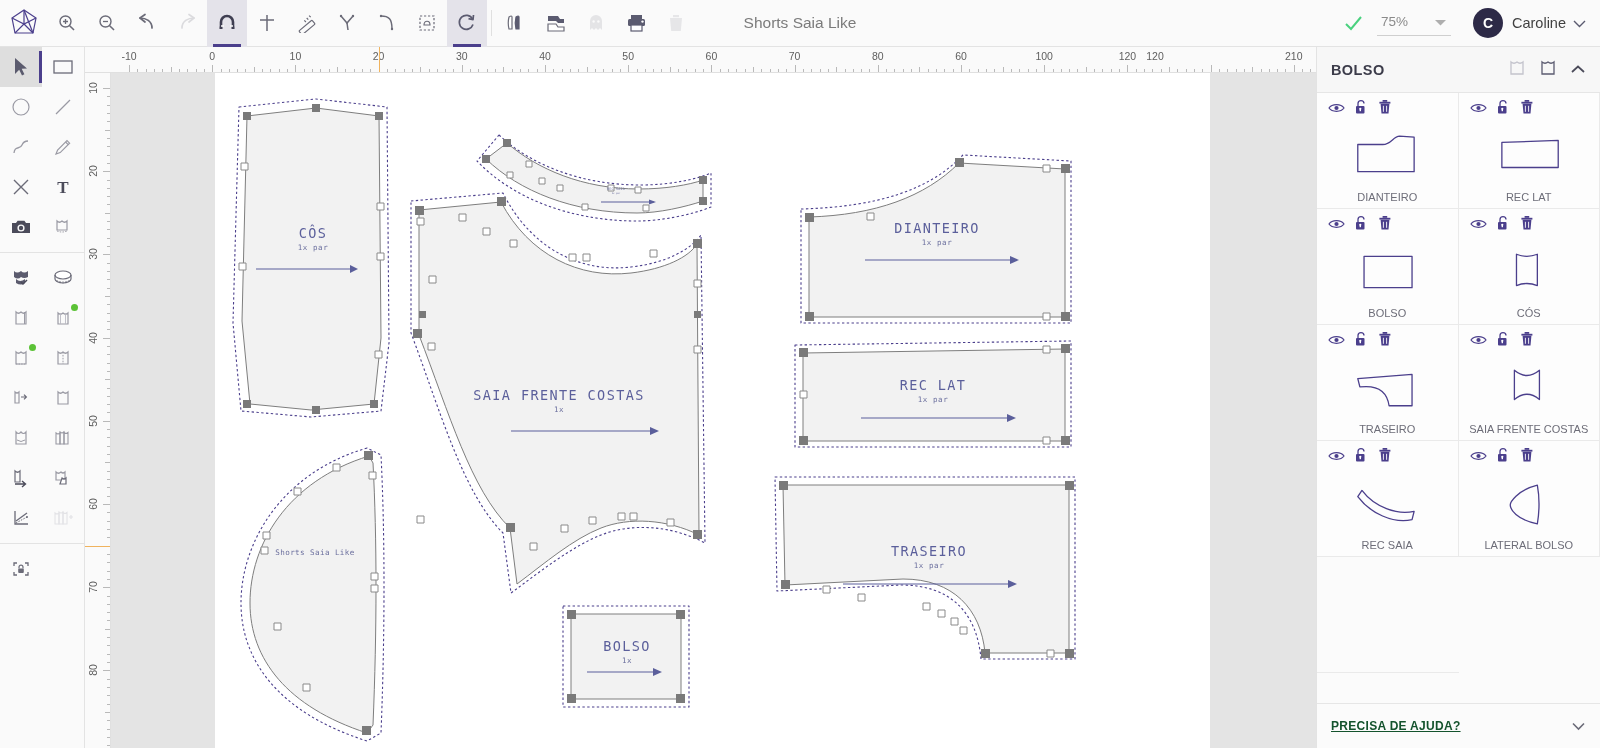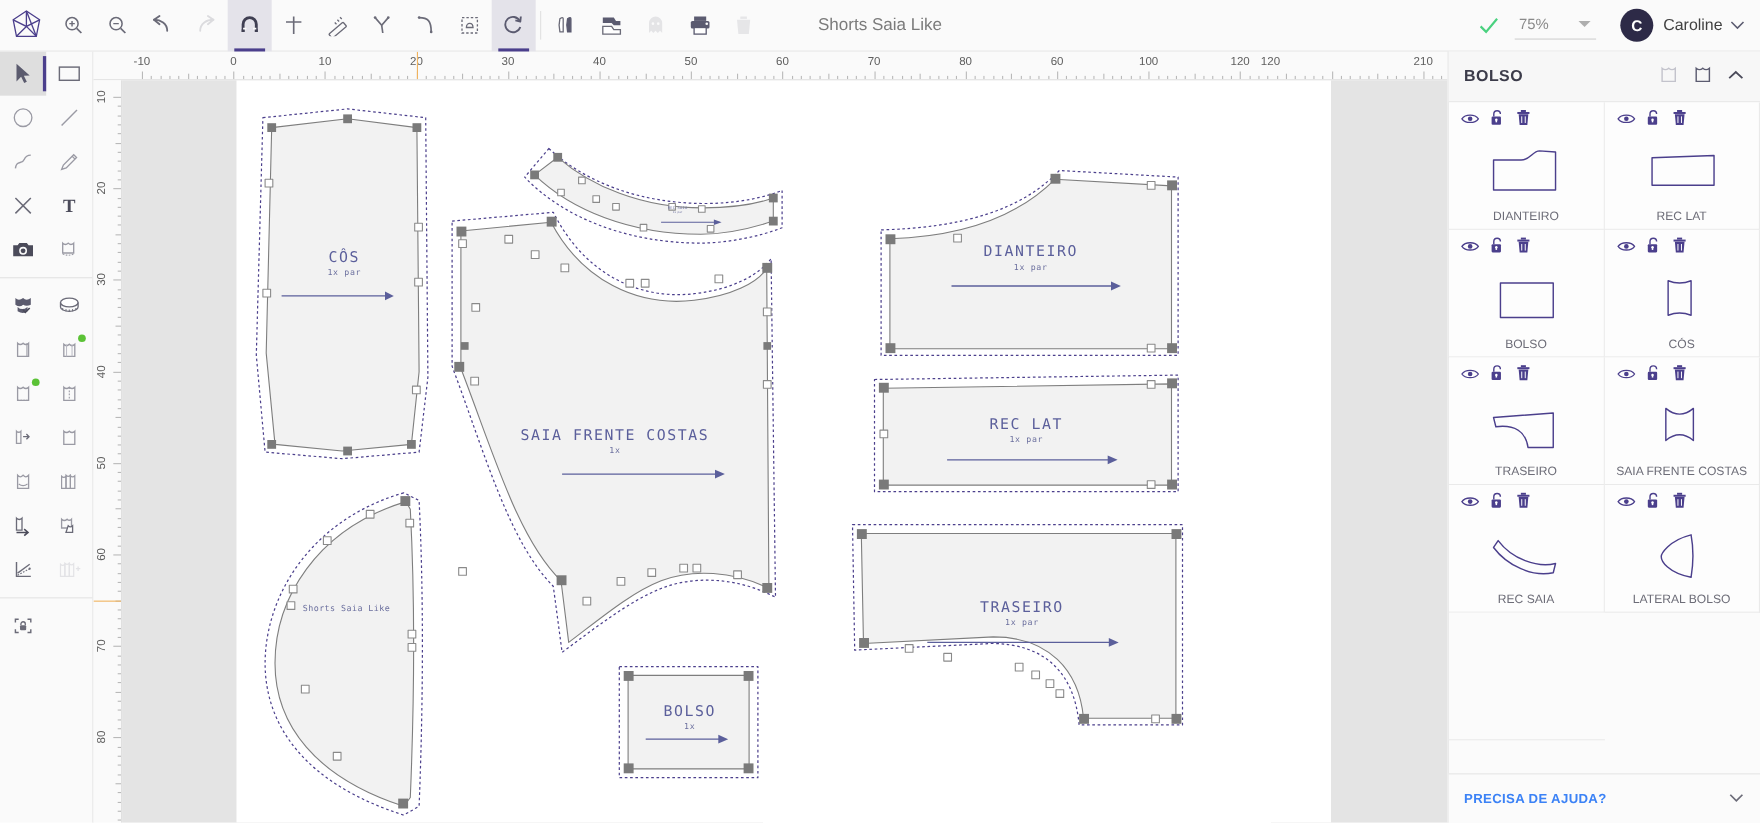--- a/index.html
+++ b/index.html
@@ -143,21 +143,21 @@
   }
   .molde-thumb svg { max-height: 100%; }
   .molde-name {
     text-align: center; font-size: 11px; color: #6d6d78;
     padding-bottom: 5px; white-space: nowrap; overflow: hidden;
   }
   .rp-foot {
     border-top: 1px solid #e6e6e6; background: #fbfbfb;
     padding: 13px 14px; display: flex; align-items: center; flex: none;
   }
-  .rp-foot-lbl { font-size: 12px; font-weight: bold; color: #3b82f6; letter-spacing:.3px; }
+  .rp-foot-lbl { font-size: 12px; font-weight: bold; color: #14532d; letter-spacing:.3px;text-decoration:underline; }
   .rp-foot-ch { margin-left: auto; }
 
   
   .pc-name { font-family: "DejaVu Sans Mono", monospace; fill:#5b5f9b; font-size:13.5px; letter-spacing:1.4px; }
   .pc-qty  { font-family: "DejaVu Sans Mono", monospace; fill:#6b6f9e; font-size:7.5px; letter-spacing:.6px; }
   .pc-small{ font-family: "DejaVu Sans Mono", monospace; fill:#6b6f9e; font-size:7.6px; letter-spacing:.4px; }
   .pc-tiny { font-family: "DejaVu Sans Mono", monospace; fill:#6b6f9e; font-size:3.4px; letter-spacing:.2px; }
   .pc-tinyq{ font-family: "DejaVu Sans Mono", monospace; fill:#6b6f9e; font-size:2.4px; }
 </style>
 </head>

